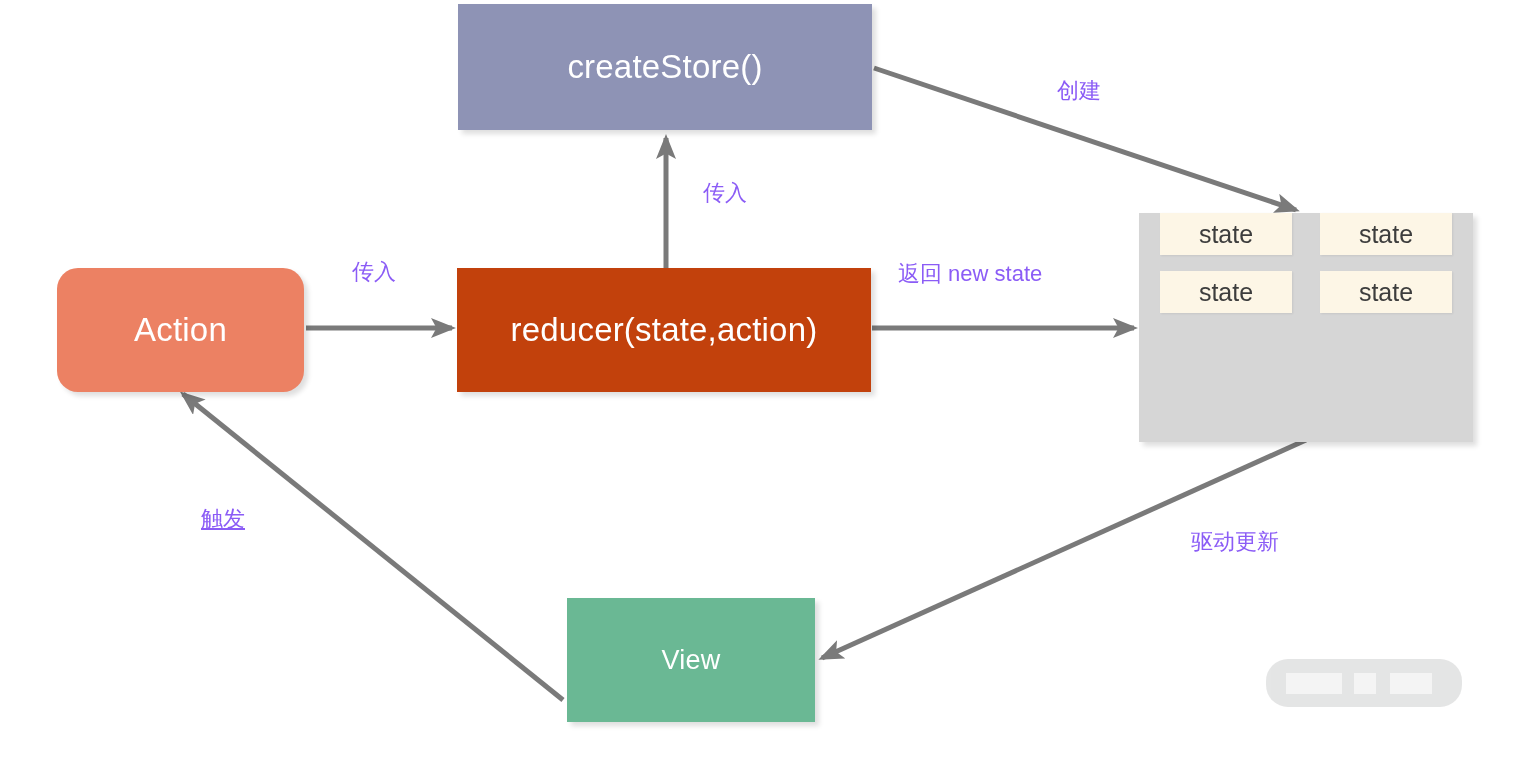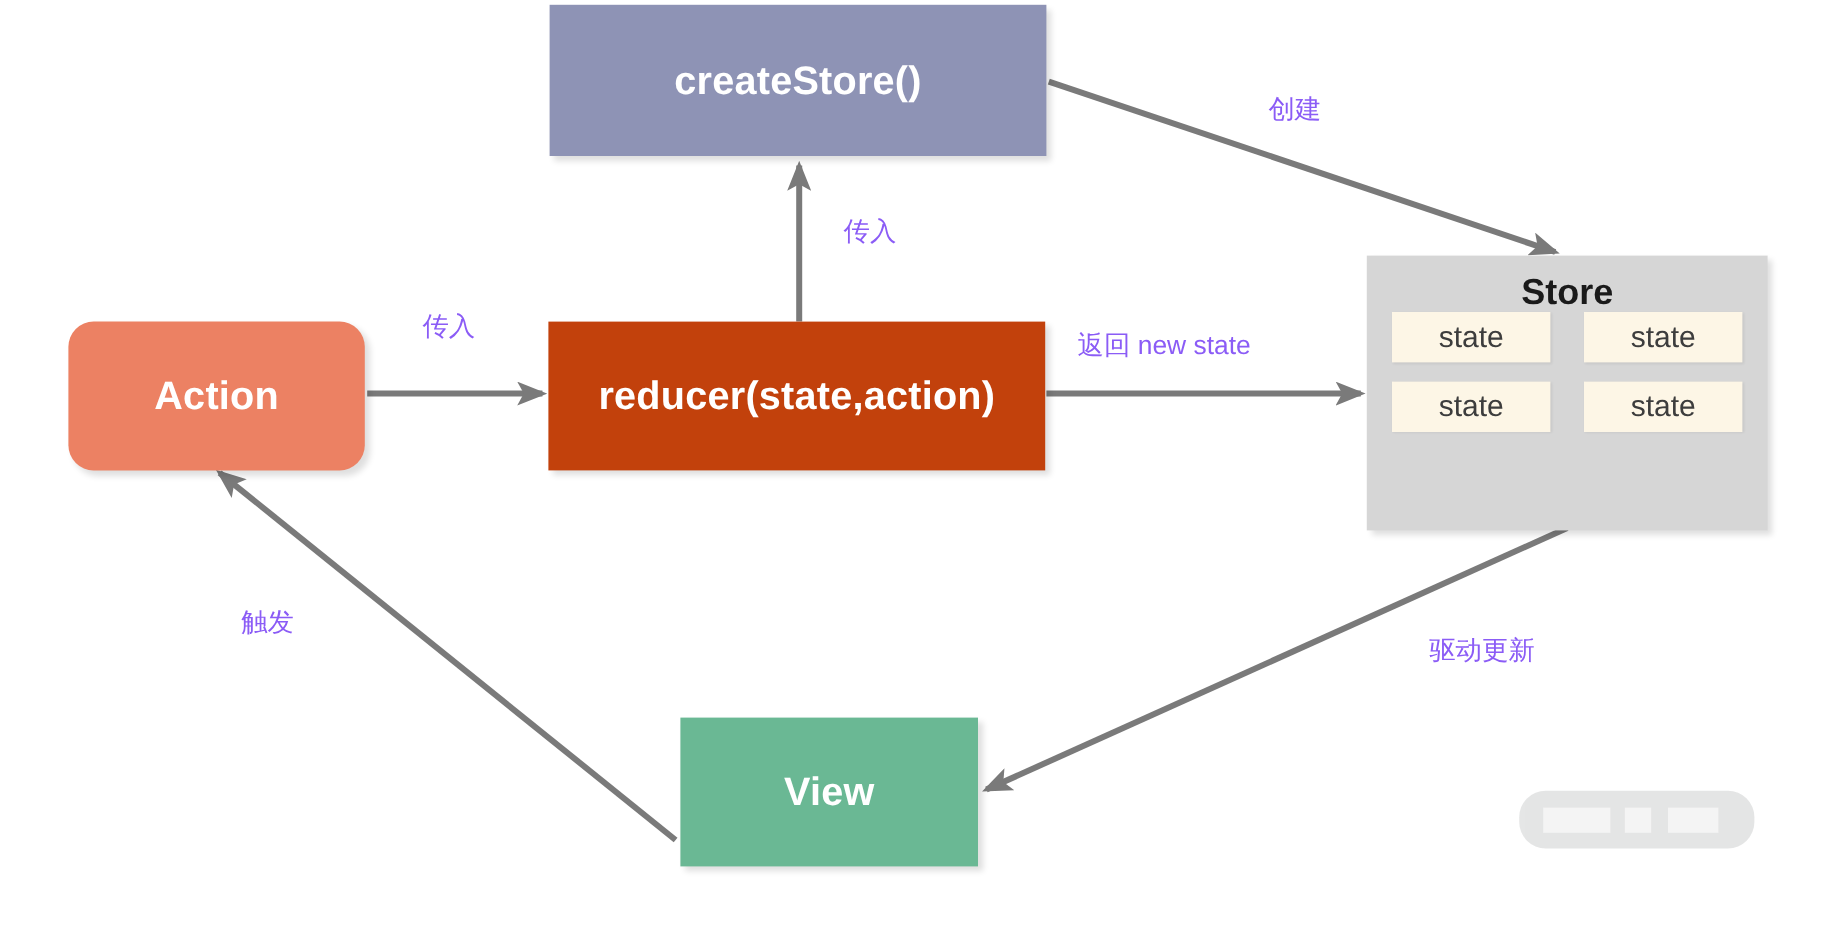--- a/index.html
+++ b/index.html
@@ -27,21 +27,21 @@
   }
   .node {
     position: absolute;
     box-sizing: border-box;
     display: flex;
     align-items: center;
     justify-content: center;
     box-shadow: 4px 4px 5px rgba(0,0,0,0.13);
   }
   .node-label {
-    font-weight: bold;
+    font-weight: normal;
     letter-spacing: 0.2px;
     white-space: nowrap;
   }
   
   #node-createstore {
     left: 458px; top: 4px; width: 414px; height: 126px;
     background: #8e93b5;
   }
   #node-createstore .node-label {
     color: #ffffff;
@@ -66,21 +66,21 @@
     color: #ffffff;
     font-size: 33px;
   }
   
   #node-view {
     left: 567px; top: 598px; width: 248px; height: 124px;
     background: #6ab894;
   }
   #node-view .node-label {
     color: #ffffff;
-    font-size: 33px;
+    font-size: 27px;
   }
   
   #node-store {
     left: 1139px; top: 213px; width: 334px; height: 229px;
     background: #d6d6d6;
     display: block;
     padding: 0;
   }
   #store-title {
     text-align: center;
@@ -111,28 +111,28 @@
   .edge-label {
     position: absolute;
     color: #8b5cf6;
     font-size: 22px;
     white-space: nowrap;
     line-height: 1.25;
   }
   #label-chuangjian { left: 1057px; top: 77px; }
   #label-chuanru-top { left: 703px; top: 179px; }
   #label-chuanru-left { left: 352px; top: 258px; }
-  #label-return-state { left: 898px; top: 274px; }
+  #label-return-state { left: 898px; top: 260px; }
   #label-qudong { left: 1158px; top: 528px; margin-left: 33px; }
   #label-trigger {
     left: 98px; top: 505px;
     text-align: center;
     width: 250px;
   }
-  #label-trigger .line1 { display: block; }
+  #label-trigger .line1 { display: block; text-decoration: underline; }
   #label-trigger .line2 { display: block; }
   
   #watermark {
     position: absolute;
     left: 1266px; top: 659px;
     width: 196px; height: 48px;
     background: #dcdddd;
     border-radius: 22px;
     opacity: 0.75;
   }
@@ -179,21 +179,20 @@
 
   <div class="node" id="node-reducer">
     <span class="node-label">reducer(state,action)</span>
   </div>
 
   <div class="node" id="node-view">
     <span class="node-label">View</span>
   </div>
 
   <div class="node" id="node-store">
-    <div id="store-title">Store</div>
     <div id="store-grid">
       <div class="state-cell">state</div>
       <div class="state-cell">state</div>
       <div class="state-cell">state</div>
       <div class="state-cell">state</div>
     </div>
   </div>
 
   <div class="edge-label" id="label-chuangjian">创建</div>
 

